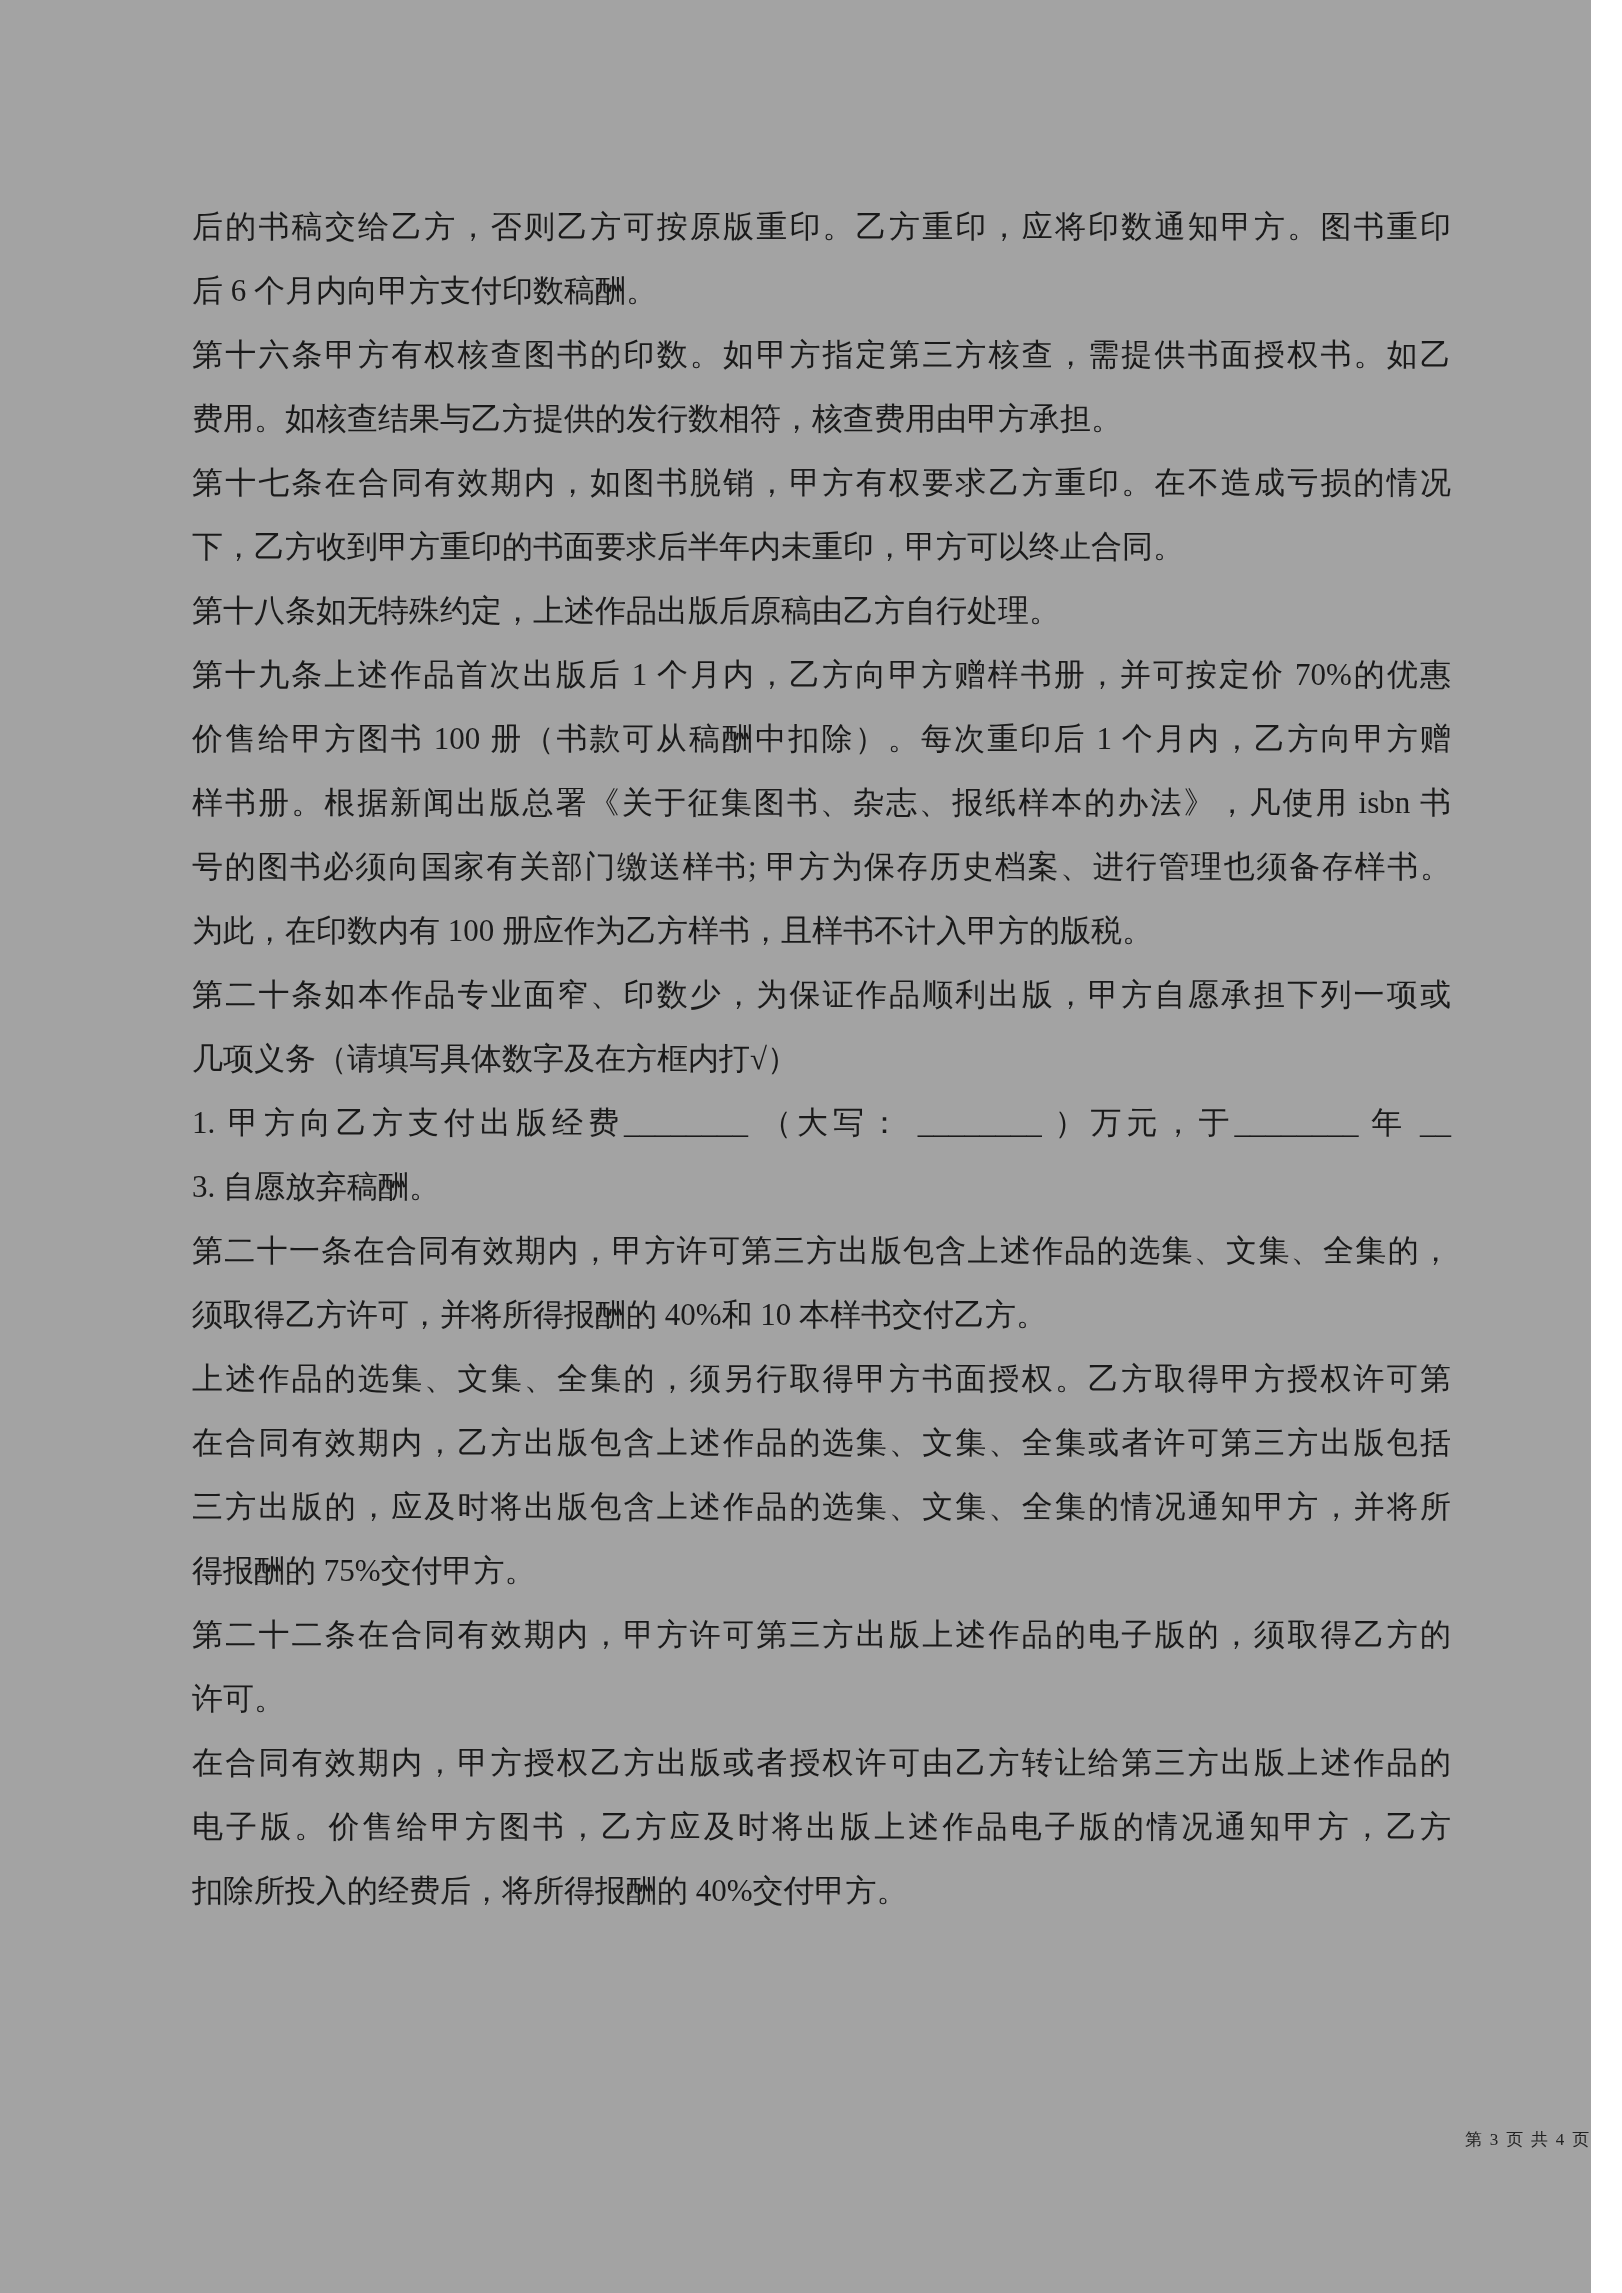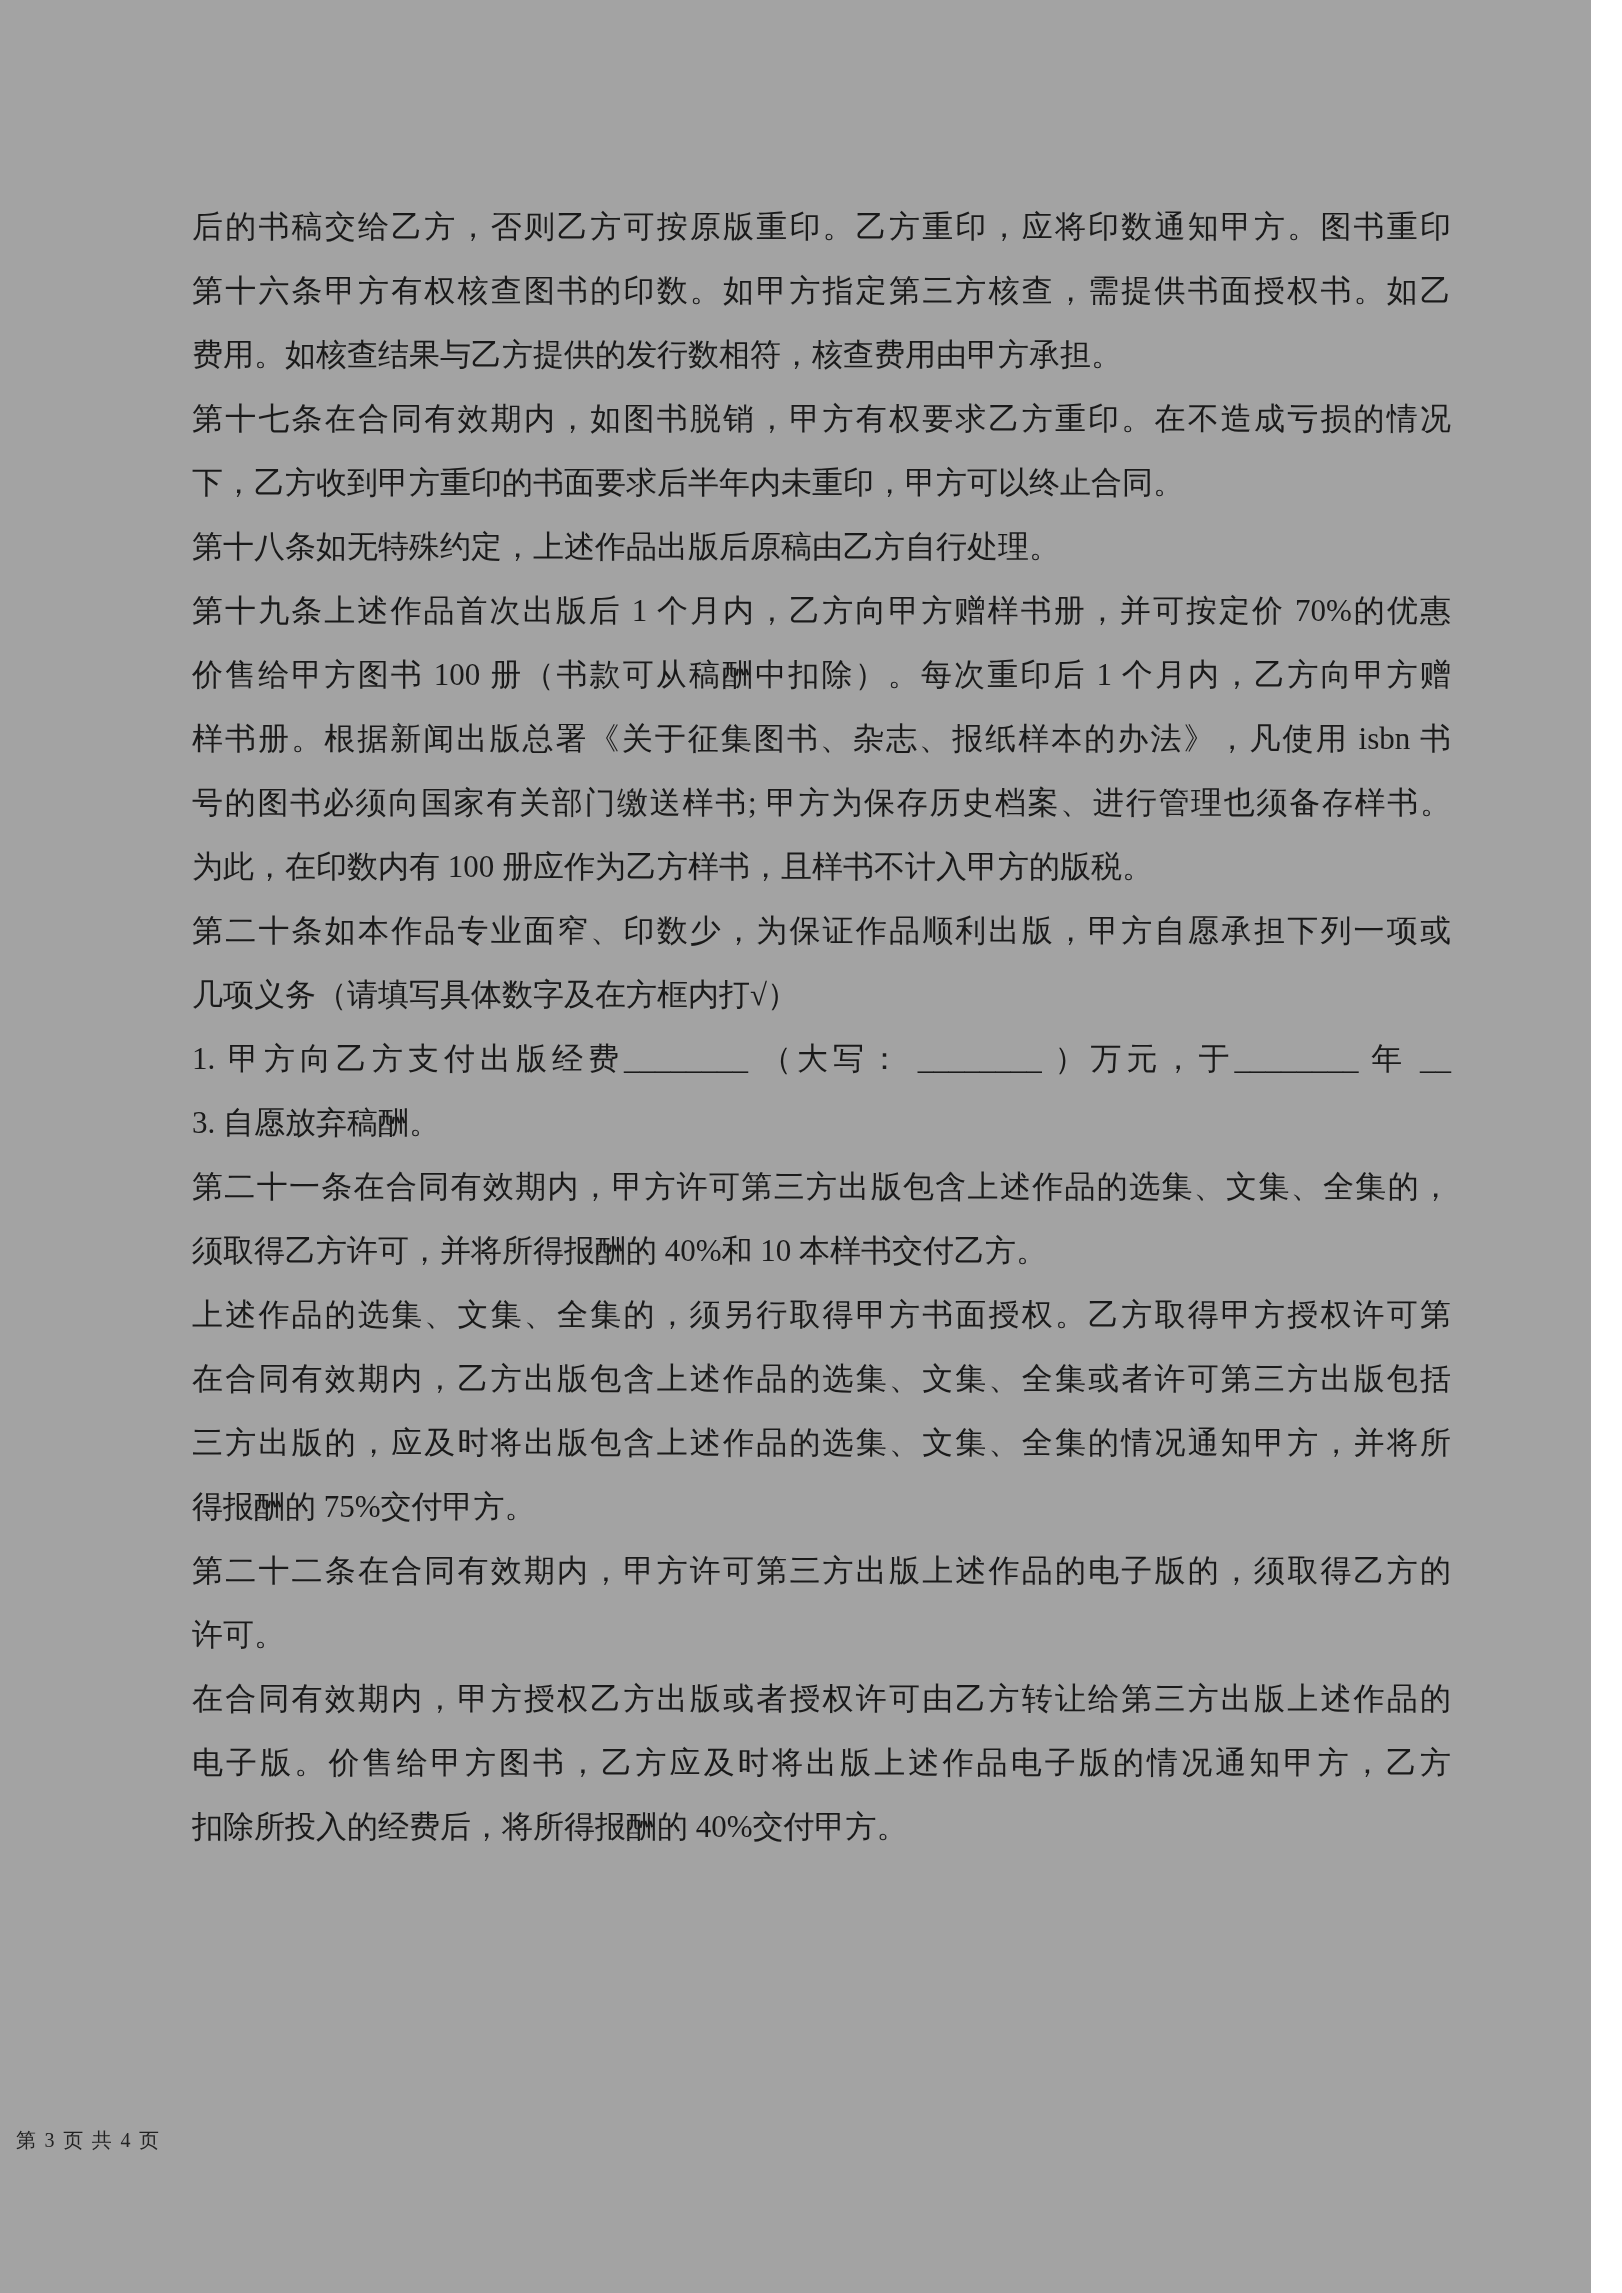--- a/index.html
+++ b/index.html
@@ -29,37 +29,38 @@
     white-space: nowrap;
     text-align: justify;
     text-align-last: left;
     color: #1a1a1a;
   }
   .line.full {
     text-align-last: justify;
   }
   .footer {
     position: absolute;
-    left: 16px;
+    left: 0;
     top: 2120px;
     width: 100%;
     height: 40px;
     line-height: 40px;
-    text-align: left;
-    font-size: 20px;
+    text-align: right;
+    font-size: 17px;
     letter-spacing: 1.8px;
     color: #222222;
   }
 </style>
 </head>
 <body>
 
 <div class="page">
   <div class="text-block">
     <div class="line full">后的书稿交给乙方，否则乙方可按原版重印。乙方重印，应将印数通知甲方。图书重印</div>
+    <div class="line">后 6 个月内向甲方支付印数稿酬。</div>
     <div class="line full">第十六条甲方有权核查图书的印数。如甲方指定第三方核查，需提供书面授权书。如乙</div>
     <div class="line">费用。如核查结果与乙方提供的发行数相符，核查费用由甲方承担。</div>
     <div class="line full">第十七条在合同有效期内，如图书脱销，甲方有权要求乙方重印。在不造成亏损的情况</div>
     <div class="line">下，乙方收到甲方重印的书面要求后半年内未重印，甲方可以终止合同。</div>
     <div class="line">第十八条如无特殊约定，上述作品出版后原稿由乙方自行处理。</div>
     <div class="line full">第十九条上述作品首次出版后 1 个月内，乙方向甲方赠样书册，并可按定价 70%的优惠</div>
     <div class="line full">价售给甲方图书 100 册（书款可从稿酬中扣除）。每次重印后 1 个月内，乙方向甲方赠</div>
     <div class="line full">样书册。根据新闻出版总署《关于征集图书、杂志、报纸样本的办法》，凡使用 isbn 书</div>
     <div class="line full">号的图书必须向国家有关部门缴送样书; 甲方为保存历史档案、进行管理也须备存样书。</div>
     <div class="line">为此，在印数内有 100 册应作为乙方样书，且样书不计入甲方的版税。</div>

